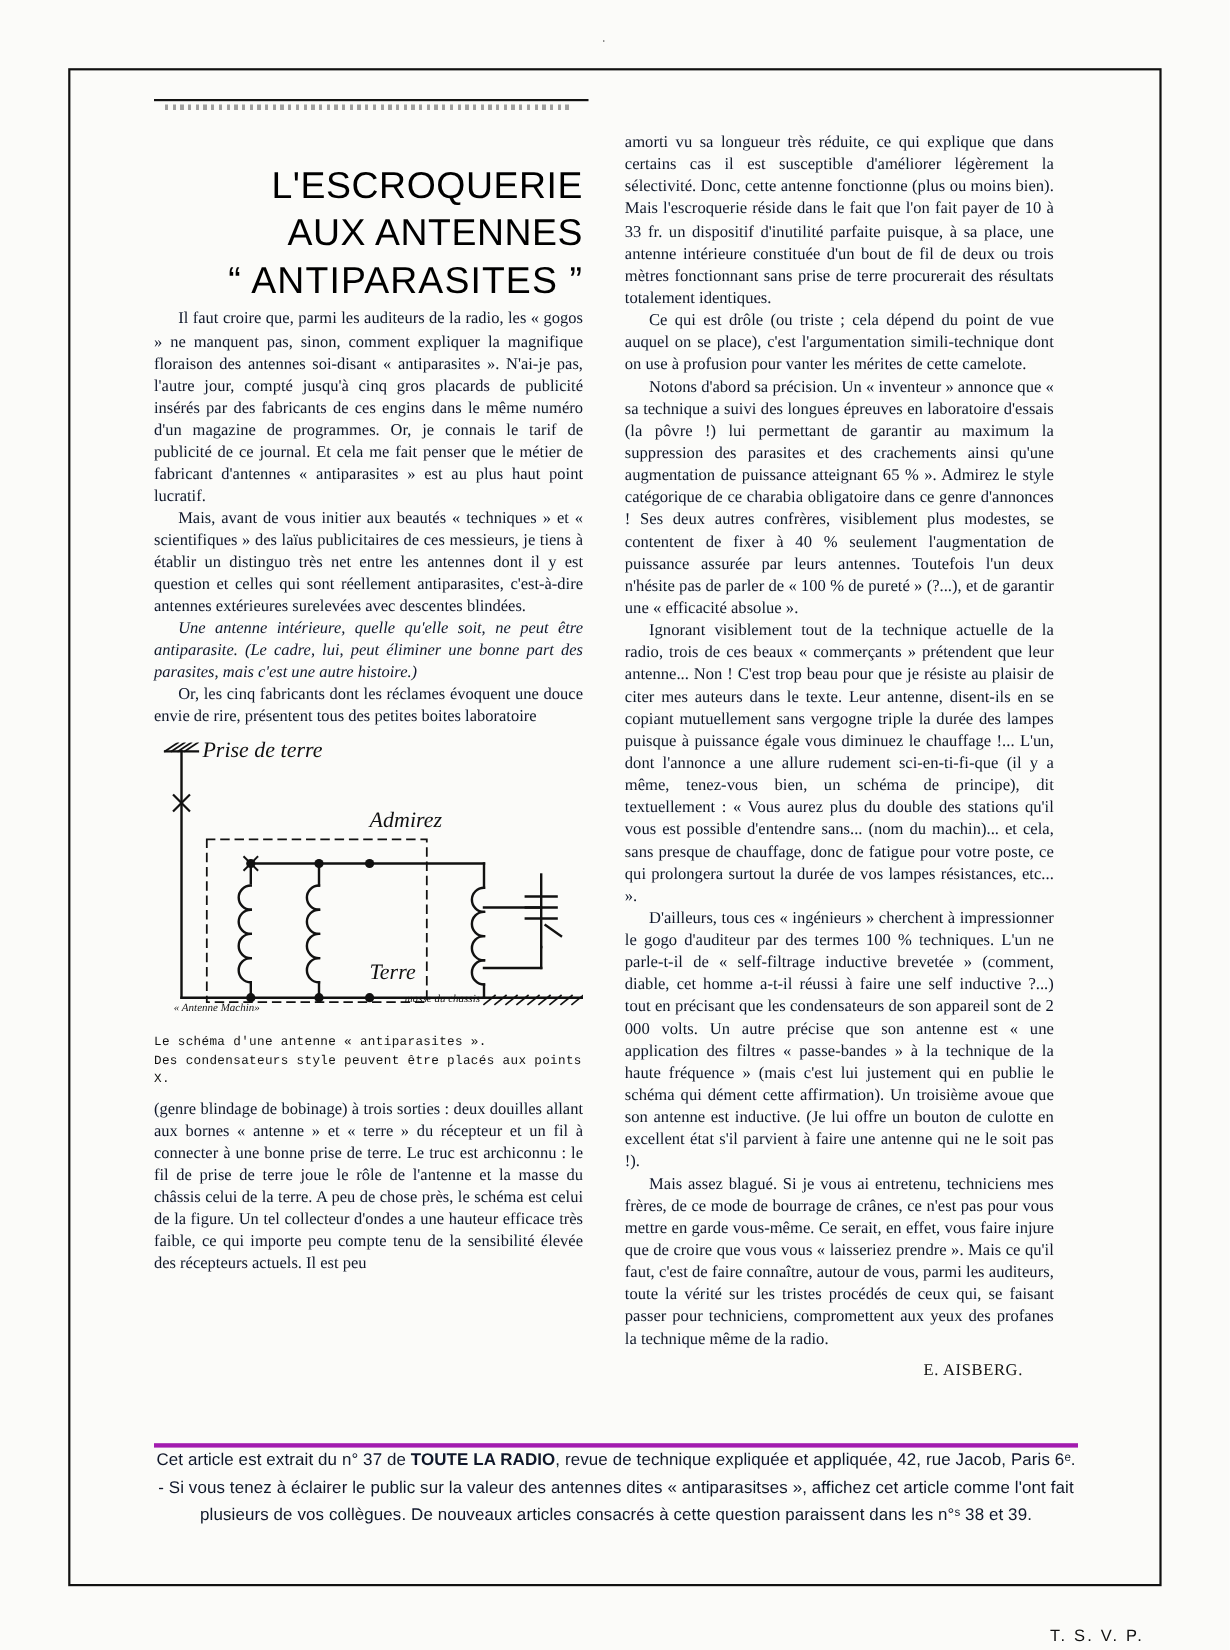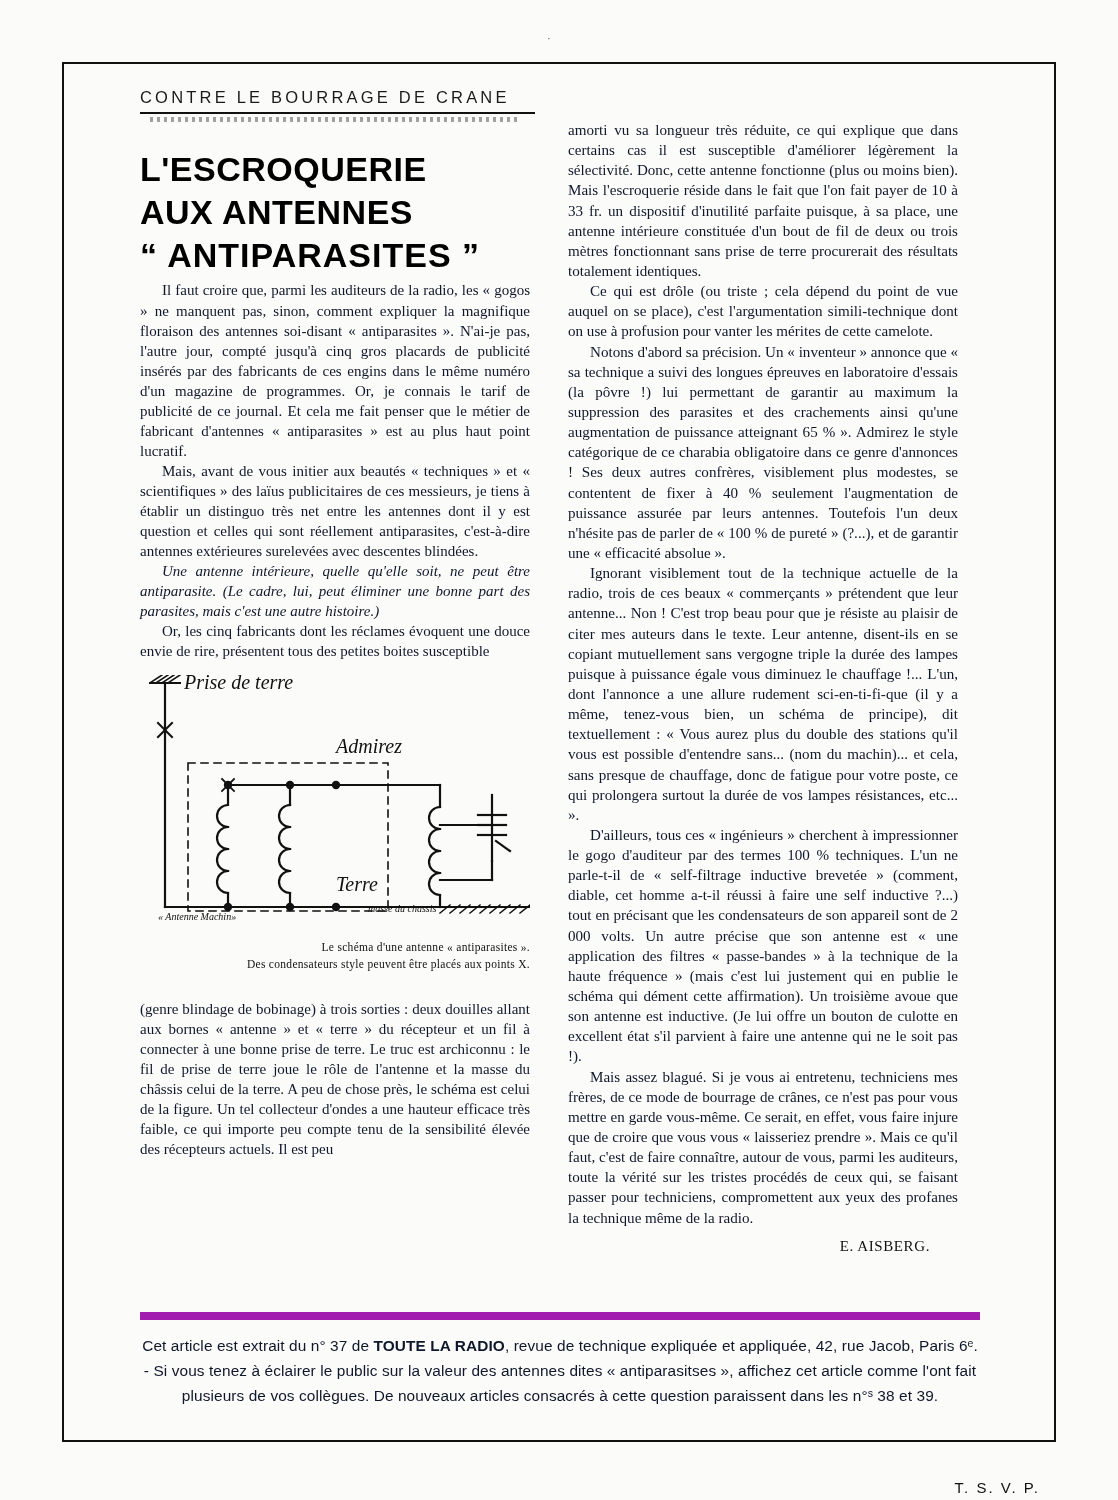--- a/index.html
+++ b/index.html
@@ -80,22 +80,22 @@
   .col {
     position: absolute;
     top: 0;
     width: 390px;
   }
   .col-left { left: 0; }
   .col-right { left: 428px; }
 
   h1.title {
     font-family: "Liberation Sans", sans-serif;
-    font-weight: bold;
-    text-align: left;
+    font-weight: normal;
+    text-align: right;
     font-size: 34px;
     line-height: 1.26;
     letter-spacing: 0.5px;
     margin: 28px 0 4px 0;
     color: #000;
   }
   h1.title .l3 { letter-spacing: 1px; }
 
   p {
     margin: 0;
@@ -109,22 +109,22 @@
   .it { font-style: italic; }
 
   
   .figure {
     margin: 14px 0 4px 0;
     position: relative;
     width: 390px;
     height: 290px;
   }
   .fig-caption {
-    text-align: right;
-    font-family: Liberation Serif, serif;
+    text-align: left;
+    font-family: Liberation Mono, monospace;
     font-size: 11.5px;
     letter-spacing: .3px;
     line-height: 1.5;
     margin-top: 2px;
     color: #111;
   }
   .fig-label {
     position: absolute;
     font-family: "Liberation Serif", serif;
     font-style: italic;
@@ -133,22 +133,21 @@
     white-space: nowrap;
   }
   .fig-label.big { font-size: 20px; }
 
   
   .notice {
     position: absolute;
     left: 140px;
     top: 1312px;
     width: 840px;
-    border-top: 8px solid #a21caf;
-    padding-top: 14px;
+    border-top: 4px solid #a21caf;
   }
   .notice p {
     font-family: "Liberation Sans", sans-serif;
     font-size: 15.4px;
     line-height: 1.62;
     text-align: center;
     text-indent: 0;
     letter-spacing: .1px;
   }
   .notice b { font-weight: bold; }
@@ -178,39 +177,38 @@
 </style>
 </head>
 <body>
 
 <div class="page">
   <div class="frame"></div>
 
   <div class="tiny-mark" style="left:547px; top:32px;">·</div>
 
   <div class="content">
-    <div class="kicker">CONTRE  LE  BOURRAGE  DE  CRANE</div>
     <div class="kicker-rule">
       <div class="kicker-smudge"></div>
     </div>
   </div>
 
   <div class="cols">
 
     <div class="col col-left">
       <h1 class="title">
         <span class="l1">L'ESCROQUERIE</span><br>
         <span class="l2">AUX ANTENNES</span><br>
         <span class="l3">“ ANTIPARASITES ”</span>
       </h1>
 
       <p>Il faut croire que, parmi les auditeurs de la radio, les « gogos » ne manquent pas, sinon, comment expliquer la magnifique floraison des antennes soi-disant « antiparasites ». N'ai-je pas, l'autre jour, compté jusqu'à cinq gros placards de publicité insérés par des fabricants de ces engins dans le même numéro d'un magazine de programmes. Or, je connais le tarif de publicité de ce journal. Et cela me fait penser que le métier de fabricant d'antennes « antiparasites » est au plus haut point lucratif.</p>
       <p>Mais, avant de vous initier aux beautés « techniques » et « scientifiques » des laïus publicitaires de ces messieurs, je tiens à établir un distinguo très net entre les antennes dont il y est question et celles qui sont réellement antiparasites, c'est-à-dire antennes extérieures surelevées avec descentes blindées.</p>
       <p class="it">Une antenne intérieure, quelle qu'elle soit, ne peut être antiparasite. (Le cadre, lui, peut éliminer une bonne part des parasites, mais c'est une autre histoire.)</p>
-      <p>Or, les cinq fabricants dont les réclames évoquent une douce envie de rire, présentent tous des petites boites susceptible</p>
+      <p>Or, les cinq fabricants dont les réclames évoquent une douce envie de rire, présentent tous des petites boites laboratoire</p>
 
       <div class="figure">
         <svg width="390" height="268" viewBox="0 0 390 268">
           <g fill="none" stroke="#111" stroke-width="2.2" stroke-linecap="square">
 
             <g stroke-width="1.6">
               <line x1="10" y1="8" x2="22" y2="0"></line>
               <line x1="16" y1="8" x2="28" y2="0"></line>
               <line x1="22" y1="8" x2="34" y2="0"></line>
               <line x1="28" y1="8" x2="40" y2="0"></line>

